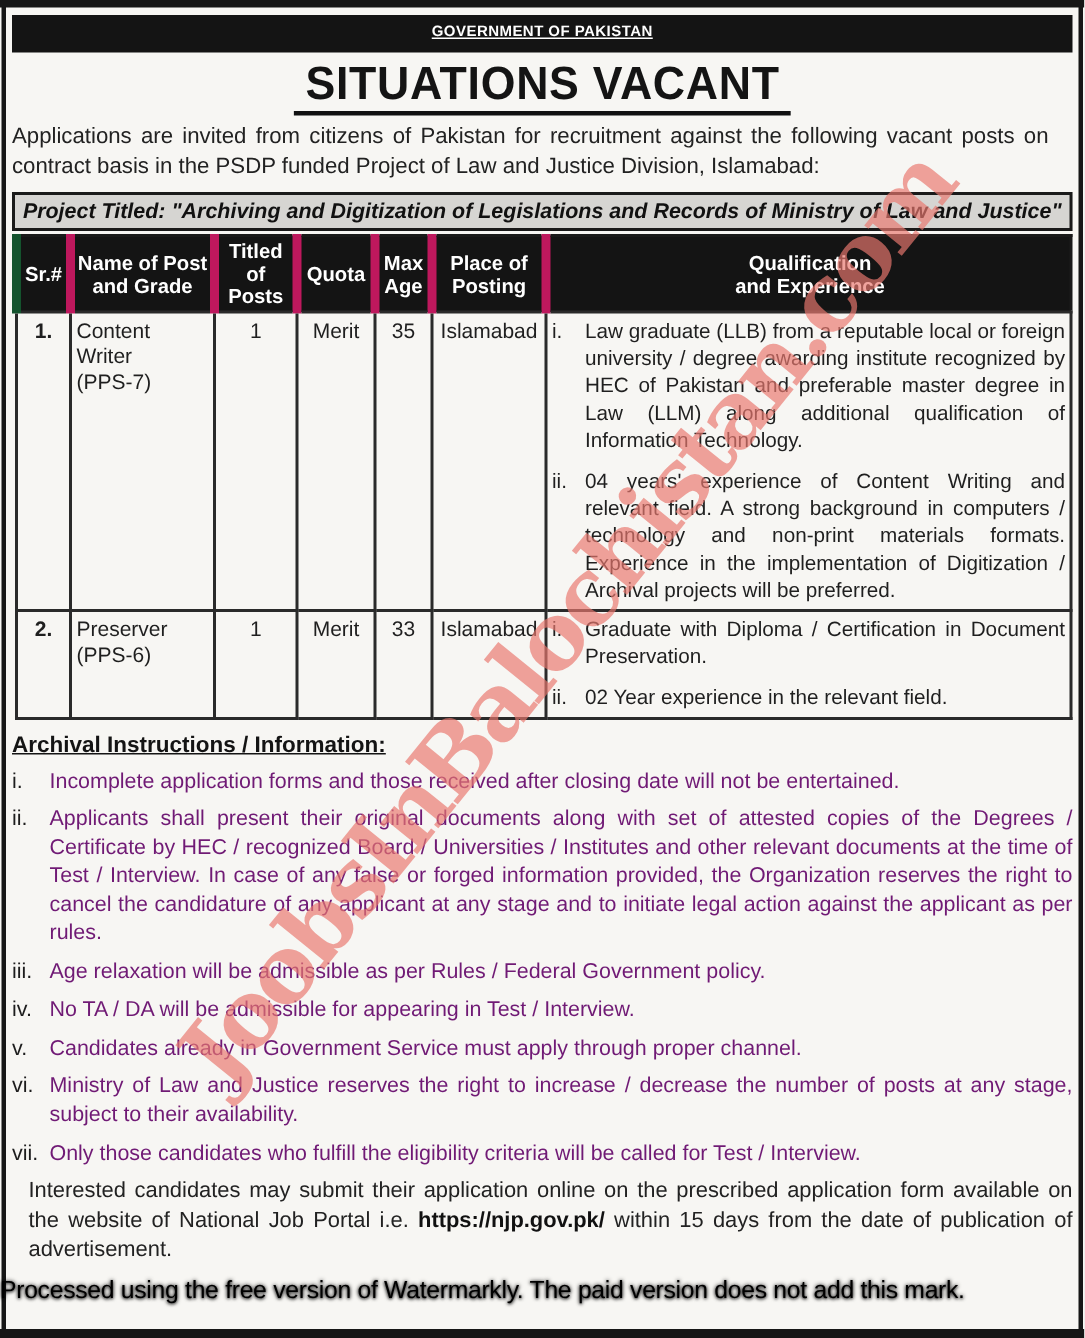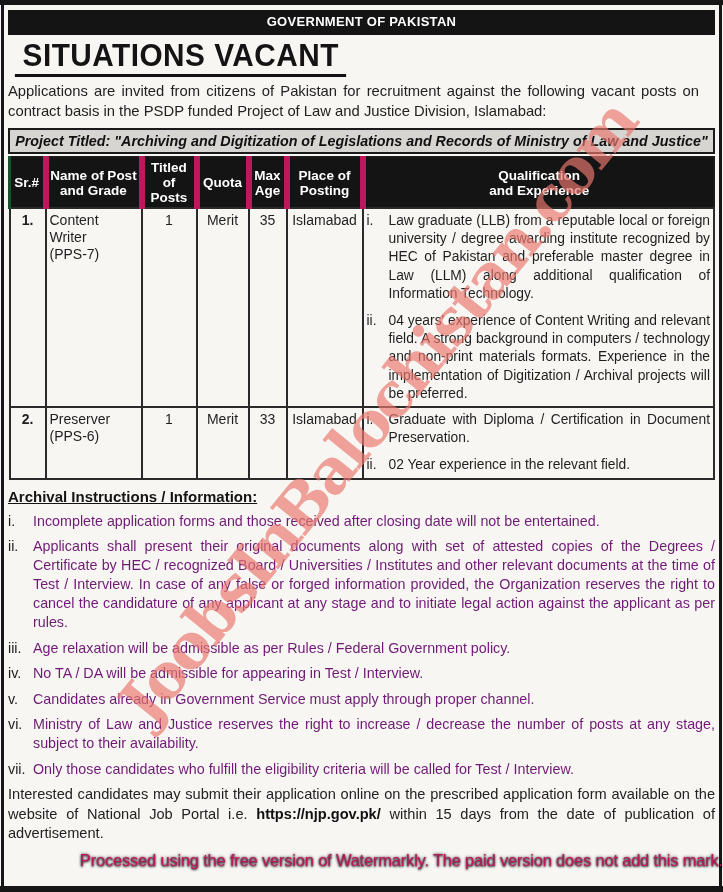--- a/index.html
+++ b/index.html
@@ -17,23 +17,23 @@
   .frame-bottom{position:absolute;bottom:0;left:0;width:100%;height:6px;background:#161616;z-index:3;}
   .frame-left{position:absolute;top:0;left:1px;width:3px;height:100%;background:#161616;z-index:3;}
   .frame-right{position:absolute;top:0;right:1px;width:3px;height:100%;background:#161616;z-index:3;}
 
   .content{position:relative;padding:10px 8px 0 8px;z-index:1;}
 
   .gov-box{
     background:#141414;color:#fff;text-align:center;
     padding:3px 0 4px 0;margin-bottom:4px;
   }
-  .gov-box .l{font-weight:bold;font-size:13px;line-height:18px;letter-spacing:.3px;}
-
-  .title-wrap{text-align:left;margin:1px 0 5px 0;}
+  .gov-box .l{font-weight:bold;font-size:10px;line-height:18px;letter-spacing:.3px;text-decoration:underline;}
+
+  .title-wrap{text-align:center;margin:1px 0 5px 0;}
   .main-title{
     display:inline-block;font-size:31px;font-weight:800;letter-spacing:.5px;
     line-height:34px;border-bottom:3px solid #111;padding:0 8px 1px 8px;
     transform:scaleX(.96);color:#141414;
   }
 
   .intro{
     margin:0 16px 7px 0;font-size:14.8px;line-height:19.5px;text-align:justify;color:#222;
   }
 
@@ -44,21 +44,21 @@
   }
 
   table.posts{
     width:707px;border-collapse:collapse;table-layout:fixed;margin-top:2px;
   }
   table.posts th{
     background:#141414;color:#fff;font-weight:bold;font-size:13.5px;line-height:15px;
     text-align:center;vertical-align:middle;padding:2px 1px;
     border-left:6px solid #be185d;
   }
-  table.posts th:first-child{border-left:3px solid #14532d;}
+  table.posts th:first-child{border-left:6px solid #14532d;}
   table.posts{border:2px solid #1a1a1a;}
   table.posts td{
     border:2px solid #2a2a2a;vertical-align:top;font-size:14px;line-height:17px;
     padding:3px 3px;background:transparent;color:#1f1f1f;
   }
   td.c-sr{text-align:center;font-weight:bold;}
   td.c-ctr{text-align:center;}
   td.c-post{text-align:left;padding-left:5px;}
   td.c-qual{padding:4px 6px 4px 4px;}
   .pre{white-space:pre-line;}
@@ -69,37 +69,37 @@
 
   .sec-head{
     font-size:15px;font-weight:bold;text-decoration:underline;
     margin:8px 0 7px 0;color:#141414;
   }
   .inst-item{display:flex;margin-bottom:6.5px;}
   .inst-num{flex:0 0 25px;font-size:14.3px;line-height:19px;}
   .inst-text{flex:1;font-size:14.3px;line-height:19px;text-align:justify;color:#701a75;}
 
   .apply-text{
-    margin:2px 0 7px 0;font-size:14.6px;line-height:19.5px;text-align:justify;color:#222;
+    margin:2px 0 7px 11px;font-size:14.6px;line-height:19.5px;text-align:justify;color:#222;
   }
   .apply-text .url{font-weight:bold;color:#111;text-decoration:none;}
 
   
   .wm-diagonal{
     position:absolute;left:378px;top:412px;
     transform:translate(-50%,-50%) rotate(-51deg);
     transform-origin:center;
     font-family:"DejaVu Serif", serif;font-weight:bold;
     font-size:62px;letter-spacing:-3px;white-space:nowrap;
     color:rgba(233,120,110,0.68);
     z-index:5;pointer-events:none;
   }
   .wm-bottom{
     position:absolute;left:0;top:851px;width:100%;
-    text-align:right;color:#be185d;font-size:16.5px;letter-spacing:-.2px;
+    text-align:left;color:#000000;font-size:16.5px;letter-spacing:-.2px;
     text-shadow:0 0 3px rgba(0,0,0,.85), 0 1px 2px rgba(0,0,0,.7);
     z-index:6;pointer-events:none;
   }
 </style>
 </head>
 <body>
 
 <div class="page">
   <div class="frame-top"></div>
   <div class="frame-left"></div>

